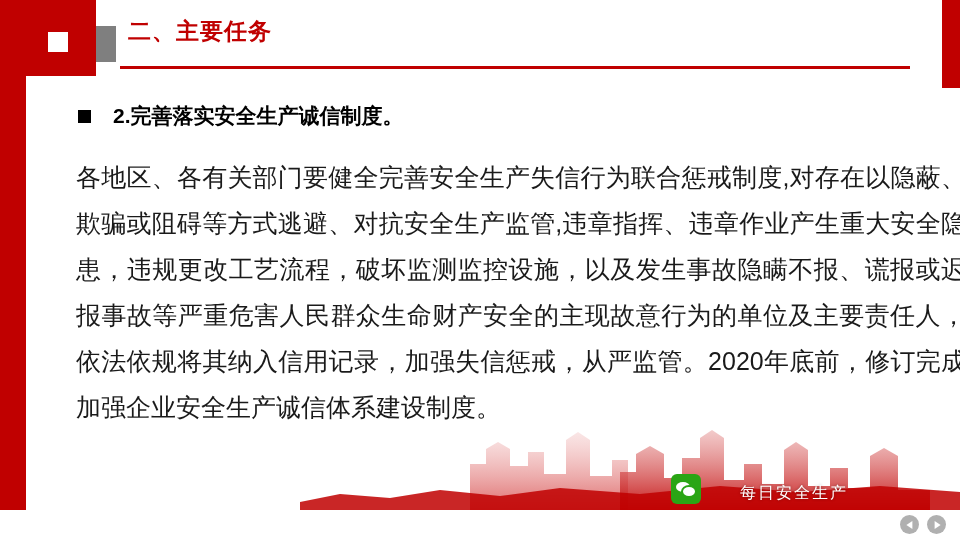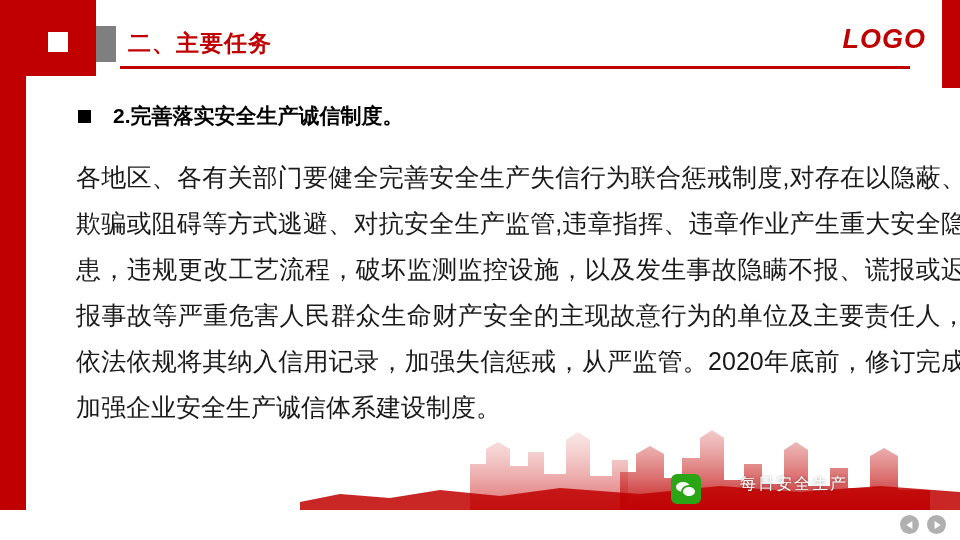--- a/index.html
+++ b/index.html
@@ -59,21 +59,21 @@
     position: absolute;
     left: 96px;
     top: 26px;
     width: 20px;
     height: 36px;
     background: #7f7f7f;
   }
   .header-title {
     position: absolute;
     left: 128px;
-    top: 28px;
+    top: 16px;
     font-size: 23px;
     font-weight: bold;
     color: #c00000;
     letter-spacing: 1px;
     white-space: nowrap;
   }
   .header-underline {
     position: absolute;
     left: 120px;
     top: 66px;
@@ -156,21 +156,21 @@
     bottom: 0;
     width: 960px;
     height: 30px;
     background: #ffffff;
   }
   .wechat-badge {
     position: absolute;
     right: 112px;
     bottom: 36px;
     display: flex;
-    align-items: flex-start;
+    align-items: flex-end;
     gap: 30px;
   }
   .wechat-icon {
     width: 30px;
     height: 30px;
     border-radius: 6px;
     background: #2aa515;
     position: relative;
     margin-right: 9px;
     flex: none;
@@ -257,21 +257,20 @@
     <path fill="url(#skyGrad)" d="M620,120 L620,78 L636,78 L636,60 L650,52 L664,60 L664,84 L682,84 L682,64 L700,64 L700,44 L712,36 L724,44 L724,86 L744,86 L744,70 L762,70 L762,90 L784,90 L784,56 L796,48 L808,56 L808,92 L830,92 L830,74 L848,74 L848,94 L870,94 L870,62 L884,54 L898,62 L898,96 L930,96 L930,120 Z"></path>
     <path fill="#c00000" opacity="0.85" d="M300,120 L300,108 L340,100 L390,104 L440,96 L500,102 L560,94 L640,100 L720,92 L800,98 L880,92 L960,98 L960,120 Z"></path>
   </svg>
 
   <div class="header">
     <div class="header-red-block"></div>
     <div class="header-white-square"></div>
     <div class="header-gray-bar"></div>
     <div class="header-title">二、主要任务</div>
     <div class="header-underline"></div>
-    <div class="header-logo">LOGO</div>
     <div class="header-right-band"></div>
   </div>
 
   <div class="content">
     <div class="bullet-row">
       <div class="bullet-square"></div>
       <div class="bullet-text">2.完善落实安全生产诚信制度。</div>
     </div>
     <div class="body-text">各地区、各有关部门要健全完善安全生产失信行为联合惩戒制度,对存在以隐蔽、欺骗或阻碍等方式逃避、对抗安全生产监管,违章指挥、违章作业产生重大安全隐患，违规更改工艺流程，破坏监测监控设施，以及发生事故隐瞒不报、谎报或迟报事故等严重危害人民群众生命财产安全的主现故意行为的单位及主要责任人，依法依规将其纳入信用记录，加强失信惩戒，从严监管。2020年底前，修订完成加强企业安全生产诚信体系建设制度。</div>
   </div>

